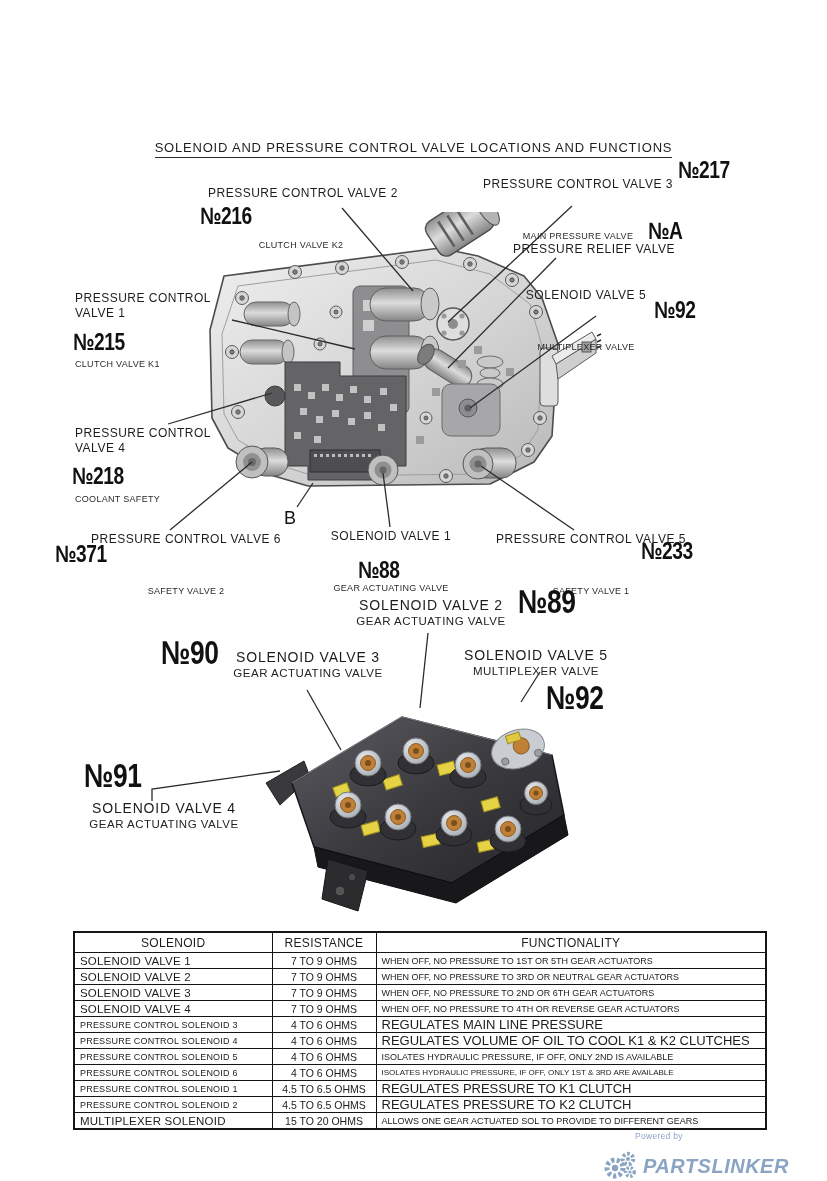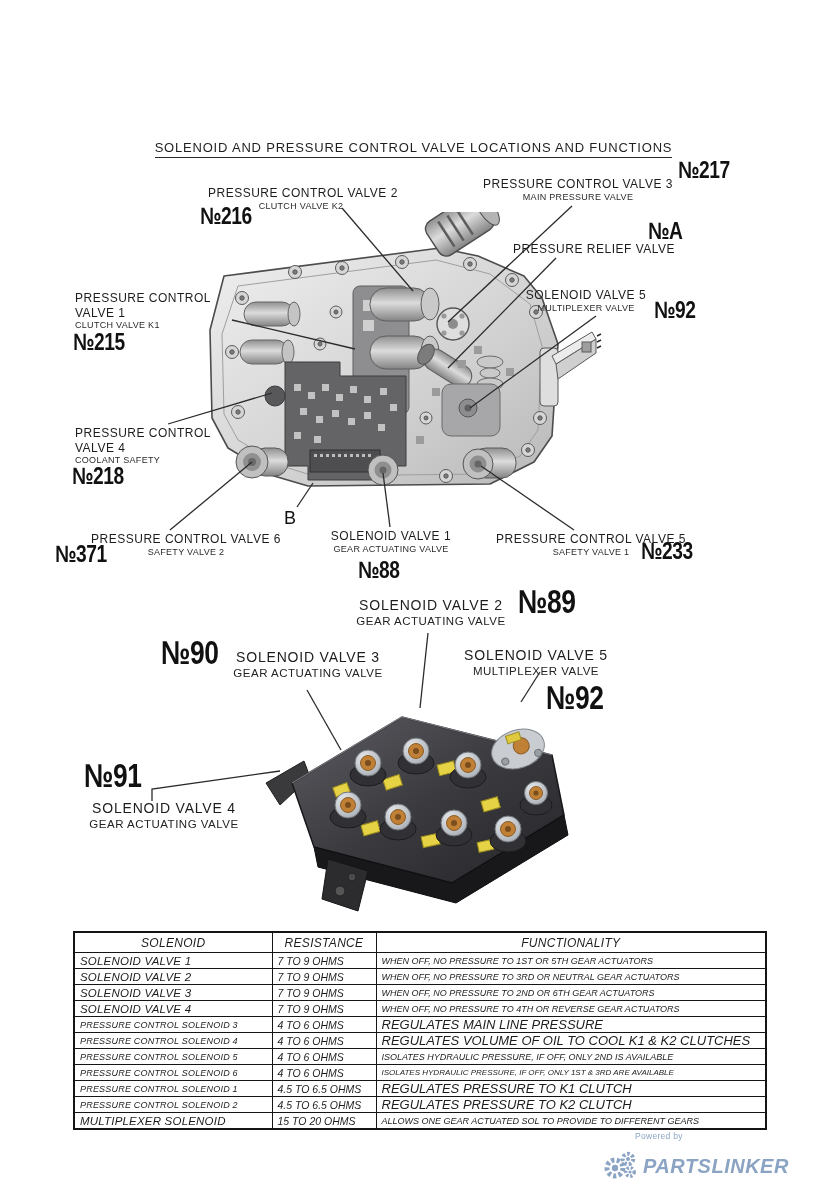--- a/index.html
+++ b/index.html
@@ -6,21 +6,21 @@
   #page{position:relative;width:827px;height:1181px;background:#ffffff;overflow:hidden;
         font-family:"Liberation Sans",sans-serif;color:#1c1c1c;}
   
   .title-wrap{position:absolute;left:0;top:138px;width:100%;text-align:center;z-index:4;}
   .title-wrap span{display:inline-block;font-size:13px;letter-spacing:.8px;color:#1f1f1f;
         border-bottom:1.5px solid #2a2a2a;padding-bottom:2px;}
   
   .lbl{position:absolute;z-index:4;text-align:center;line-height:1.22;color:#1d1d1d;}
   .lbl.left{text-align:left;}
   .l1{font-size:12px;letter-spacing:.5px;white-space:nowrap;}
-  .l2{font-size:9px;letter-spacing:.3px;white-space:nowrap;color:#2a2a2a;}
+  .l2{font-size:9px;letter-spacing:.3px;white-space:nowrap;color:#2a2a2a;margin-top:39px;}
   .l1b{font-size:14px;letter-spacing:.8px;white-space:nowrap;}
   .l2b{font-size:11.5px;letter-spacing:.5px;white-space:nowrap;color:#242424;}
   .num{position:absolute;z-index:5;font-weight:700;color:#111;white-space:nowrap;
        transform:scaleX(.8);transform-origin:left top;letter-spacing:-.5px;}
   .num-sm{font-size:24px;}
   .num-lg{font-size:33px;}
   .b-mark{position:absolute;z-index:5;font-size:18px;color:#111;}
   
   .p-pcv2{left:208px;top:186px;width:186px;}
   .p-pcv3{left:480px;top:177px;width:196px;}
@@ -36,26 +36,26 @@
   .p-sv3 {left:222px;top:649px;width:172px;}
   .p-sv5b{left:452px;top:647px;width:168px;}
   .p-sv4 {left:78px;top:800px;width:172px;}
   
   .diagram{position:absolute;z-index:1;}
   #leader-overlay{position:absolute;left:0;top:0;z-index:2;pointer-events:none;}
   
   .tbl{position:absolute;left:73px;top:931px;width:694px;z-index:4;
        border-collapse:collapse;table-layout:fixed;background:#fff;}
   .tbl,.tbl th,.tbl td{border:1.5px solid #151515;}
-  .tbl{border-width:2px;font-style:italic;}
+  .tbl{border-width:2px;}
   .tbl th{font-weight:400;font-size:12px;letter-spacing:.3px;height:19px;padding:0 4px;}
   .tbl td{height:15px;padding:0 5px;white-space:nowrap;overflow:hidden;}
   td.nm-lg{font-size:11.5px;letter-spacing:.2px;}
   td.nm-sm{font-size:9px;letter-spacing:.2px;}
-  td.res{font-size:10.5px;text-align:left;margin-left:11px;}
+  td.res{font-size:10.5px;text-align:center;margin-left:11px;}
   td.fn-lg{font-size:13px;}
   td.fn-sm{font-size:9px;}
   td.fn-xs{font-size:8px;}
   
   .wm{position:absolute;right:14px;top:1131px;z-index:4;width:210px;}
   .wm .powered{font-size:8.5px;letter-spacing:.3px;margin-left:32px;}
   .wm .row{display:flex;align-items:center;gap:4px;margin-top:10px;}
   .wm .brand{font-size:20px;font-weight:700;font-style:italic;letter-spacing:.5px;}
   .wm .tag{font-size:6px;letter-spacing:.2px;margin-left:42px;margin-top:-1px;}
 </style>

